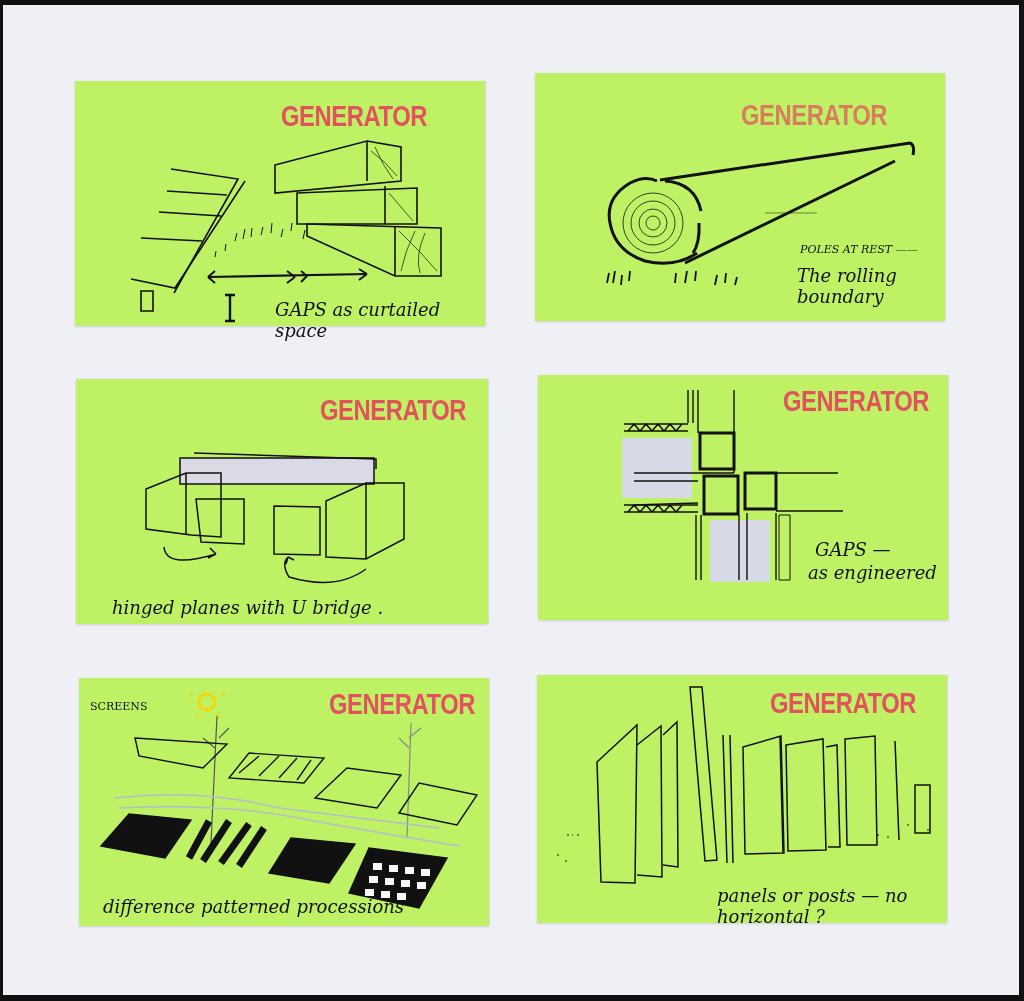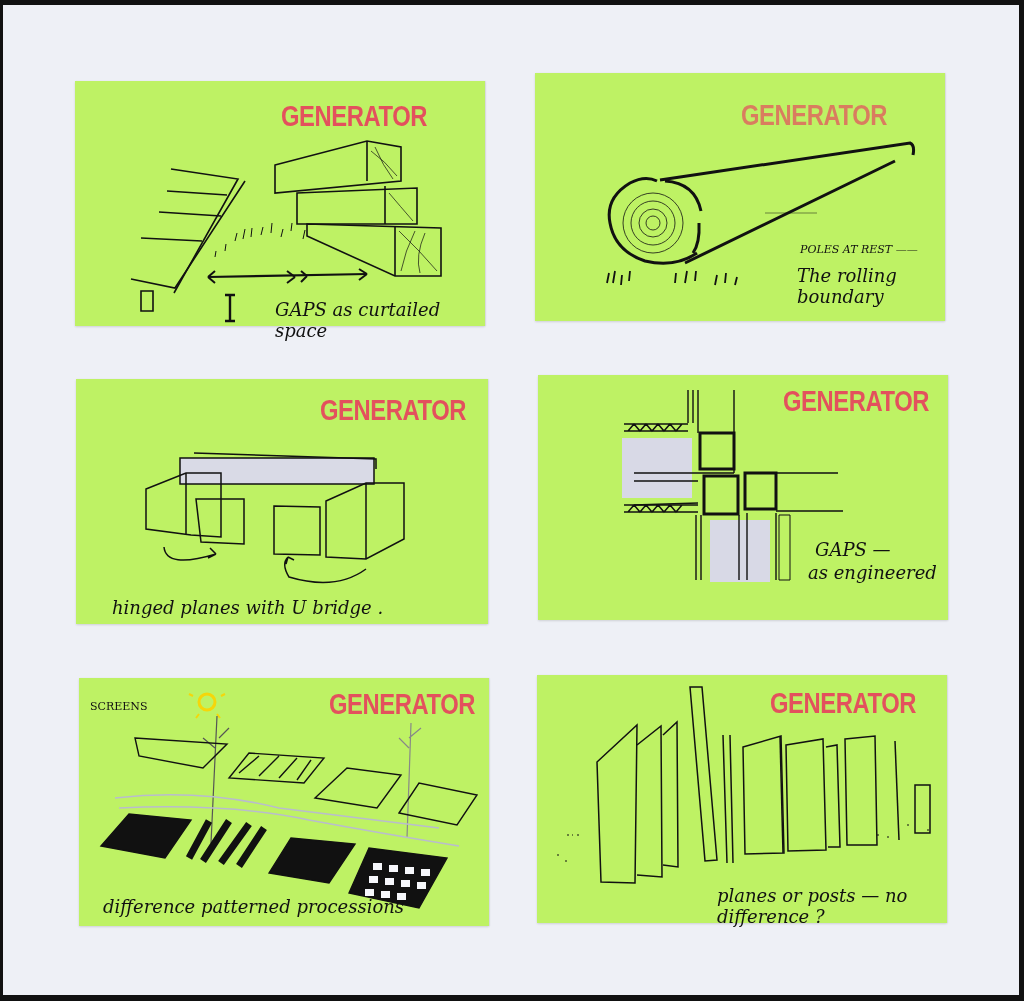--- a/index.html
+++ b/index.html
@@ -144,16 +144,16 @@
       <path d="M206 72 L244 61 L247 178 L208 179 Z"></path>
       <path d="M243 61 L246 178"></path>
       <path d="M249 70 L286 64 L289 175 L251 176 Z"></path>
       <path d="M289 72 L300 70 L303 172 L291 172"></path>
       <path d="M308 64 L338 61 L340 170 L310 170 Z"></path>
       <path d="M358 66 L362 165"></path>
       <path d="M378 110 L393 110 L393 158 L378 158 Z"></path>
       <path d="M30 160 l6 0 M40 160 l4 0 M20 180 l3 0 M28 186 l4 0 M340 160 l5 0 M350 162 l4 0 M370 150 l3 0 M390 155 l4 0" stroke-width="1" stroke-dasharray="2 3"></path>
     </svg>
     <div class="stamp" style="left:233px;top:12px;">GENERATOR</div>
-    <div class="caption" style="left:180px;top:210px;">planes or posts — no difference ?</div>
+    <div class="caption" style="left:180px;top:210px;">panels or posts — no horizontal ?</div>
   </div>
 
 </div>
 
 </body></html>

